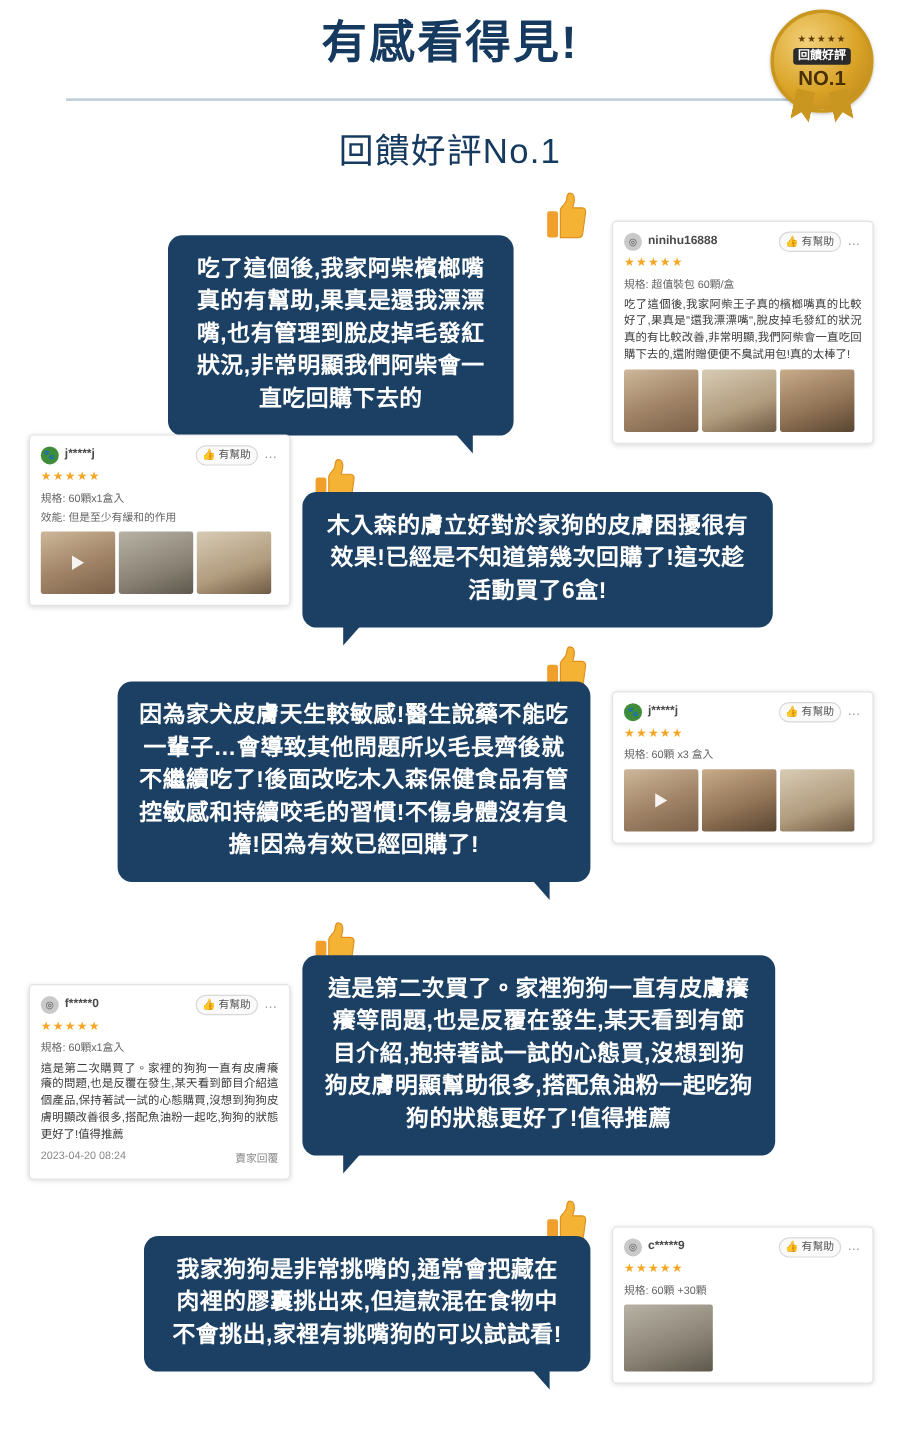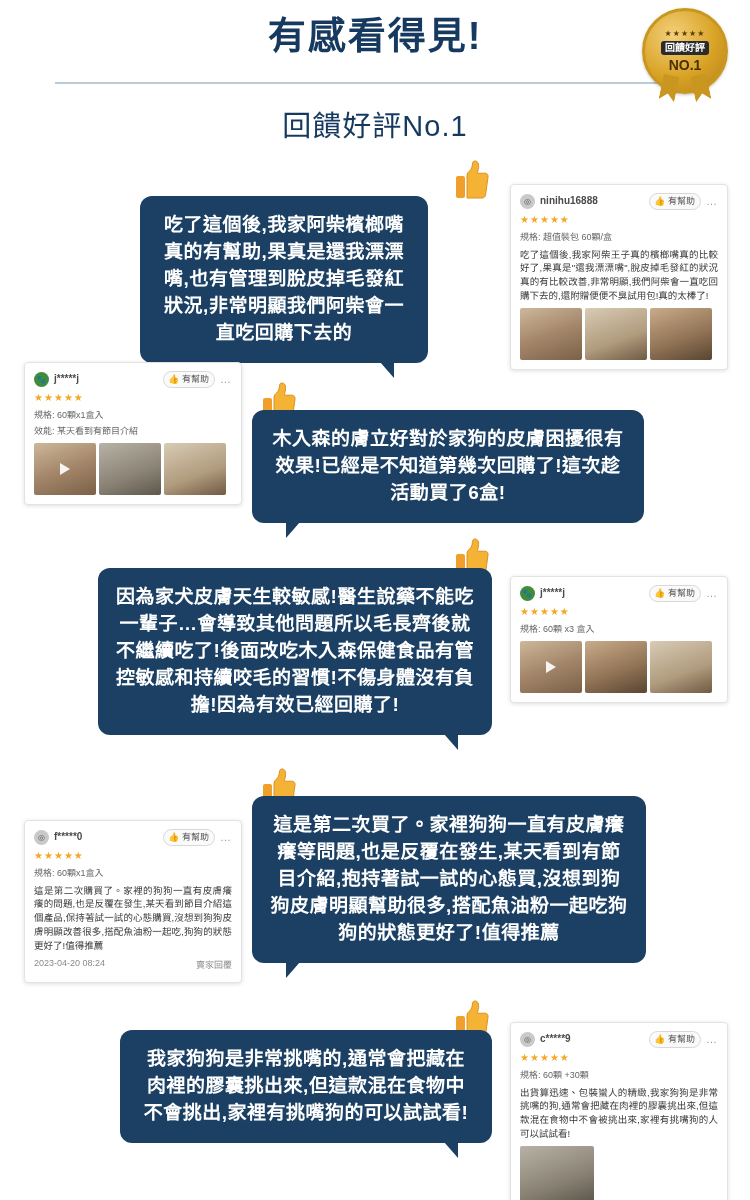--- a/index.html
+++ b/index.html
@@ -65,21 +65,21 @@
   .badge .b1 {
     margin-top: 3px;
     font-size: 10px;
     font-weight: bold;
     color: #ffffff;
     background: #2b2b2b;
     border-radius: 3px;
     padding: 2px 4px;
     line-height: 1;
   }
-  .badge .b2 { margin-top: 3px; font-size: 14px; font-weight: bold; color: #4a3000; line-height: 1; }
+  .badge .b2 { margin-top: 3px; font-size: 17px; font-weight: bold; color: #4a3000; line-height: 1; }
   .badge .ribbon-l, .badge .ribbon-r {
     position: absolute; bottom: -10px; width: 16px; height: 26px; background: #c9971f;
   }
   .badge .ribbon-l { left: 16px; transform: rotate(12deg); clip-path: polygon(0 0,100% 0,100% 100%,50% 72%,0 100%); }
   .badge .ribbon-r { right: 16px; transform: rotate(-12deg); clip-path: polygon(0 0,100% 0,100% 100%,50% 72%,0 100%); }
 
   
   .block { position: absolute; }
 
   
@@ -223,21 +223,21 @@
       <div class="rv-avatar green2">🐾</div>
       <div class="rv-name">j*****j</div>
       <div class="rv-helpful">
         <span>👍</span>
         <span>有幫助</span>
       </div>
       <div class="rv-dots">…</div>
     </div>
     <div class="rv-stars">★★★★★</div>
     <div class="rv-spec">規格: 60顆x1盒入</div>
-    <div class="rv-spec">效能: 某天看到有節目介紹</div>
+    <div class="rv-spec">效能: 但是至少有緩和的作用</div>
     <div class="rv-photos big">
       <div class="ph play"></div>
       <div class="ph d3"></div>
       <div class="ph d2"></div>
     </div>
   </div>
 
   <div class="thumb" style="left:262px; top:382px;">
     <svg viewBox="0 0 34 40" xmlns="http://www.w3.org/2000/svg">
       <rect x="1" y="16" width="9" height="22" rx="2" fill="#f0a02a"></rect>
@@ -323,20 +323,19 @@
       <div class="rv-avatar gray">◎</div>
       <div class="rv-name">c*****9</div>
       <div class="rv-helpful">
         <span>👍</span>
         <span>有幫助</span>
       </div>
       <div class="rv-dots">…</div>
     </div>
     <div class="rv-stars">★★★★★</div>
     <div class="rv-spec">規格: 60顆 +30顆</div>
-    <div class="rv-body">出貨算迅速、包裝蠻人的精緻,我家狗狗是非常挑嘴的狗,通常會把藏在肉裡的膠囊挑出來,但這款混在食物中不會被挑出來,家裡有挑嘴狗的人可以試試看!</div>
     <div class="rv-photos wide">
       <div class="ph d3"></div>
     </div>
 
   </div>
 
 </div>
 
 </body></html>

